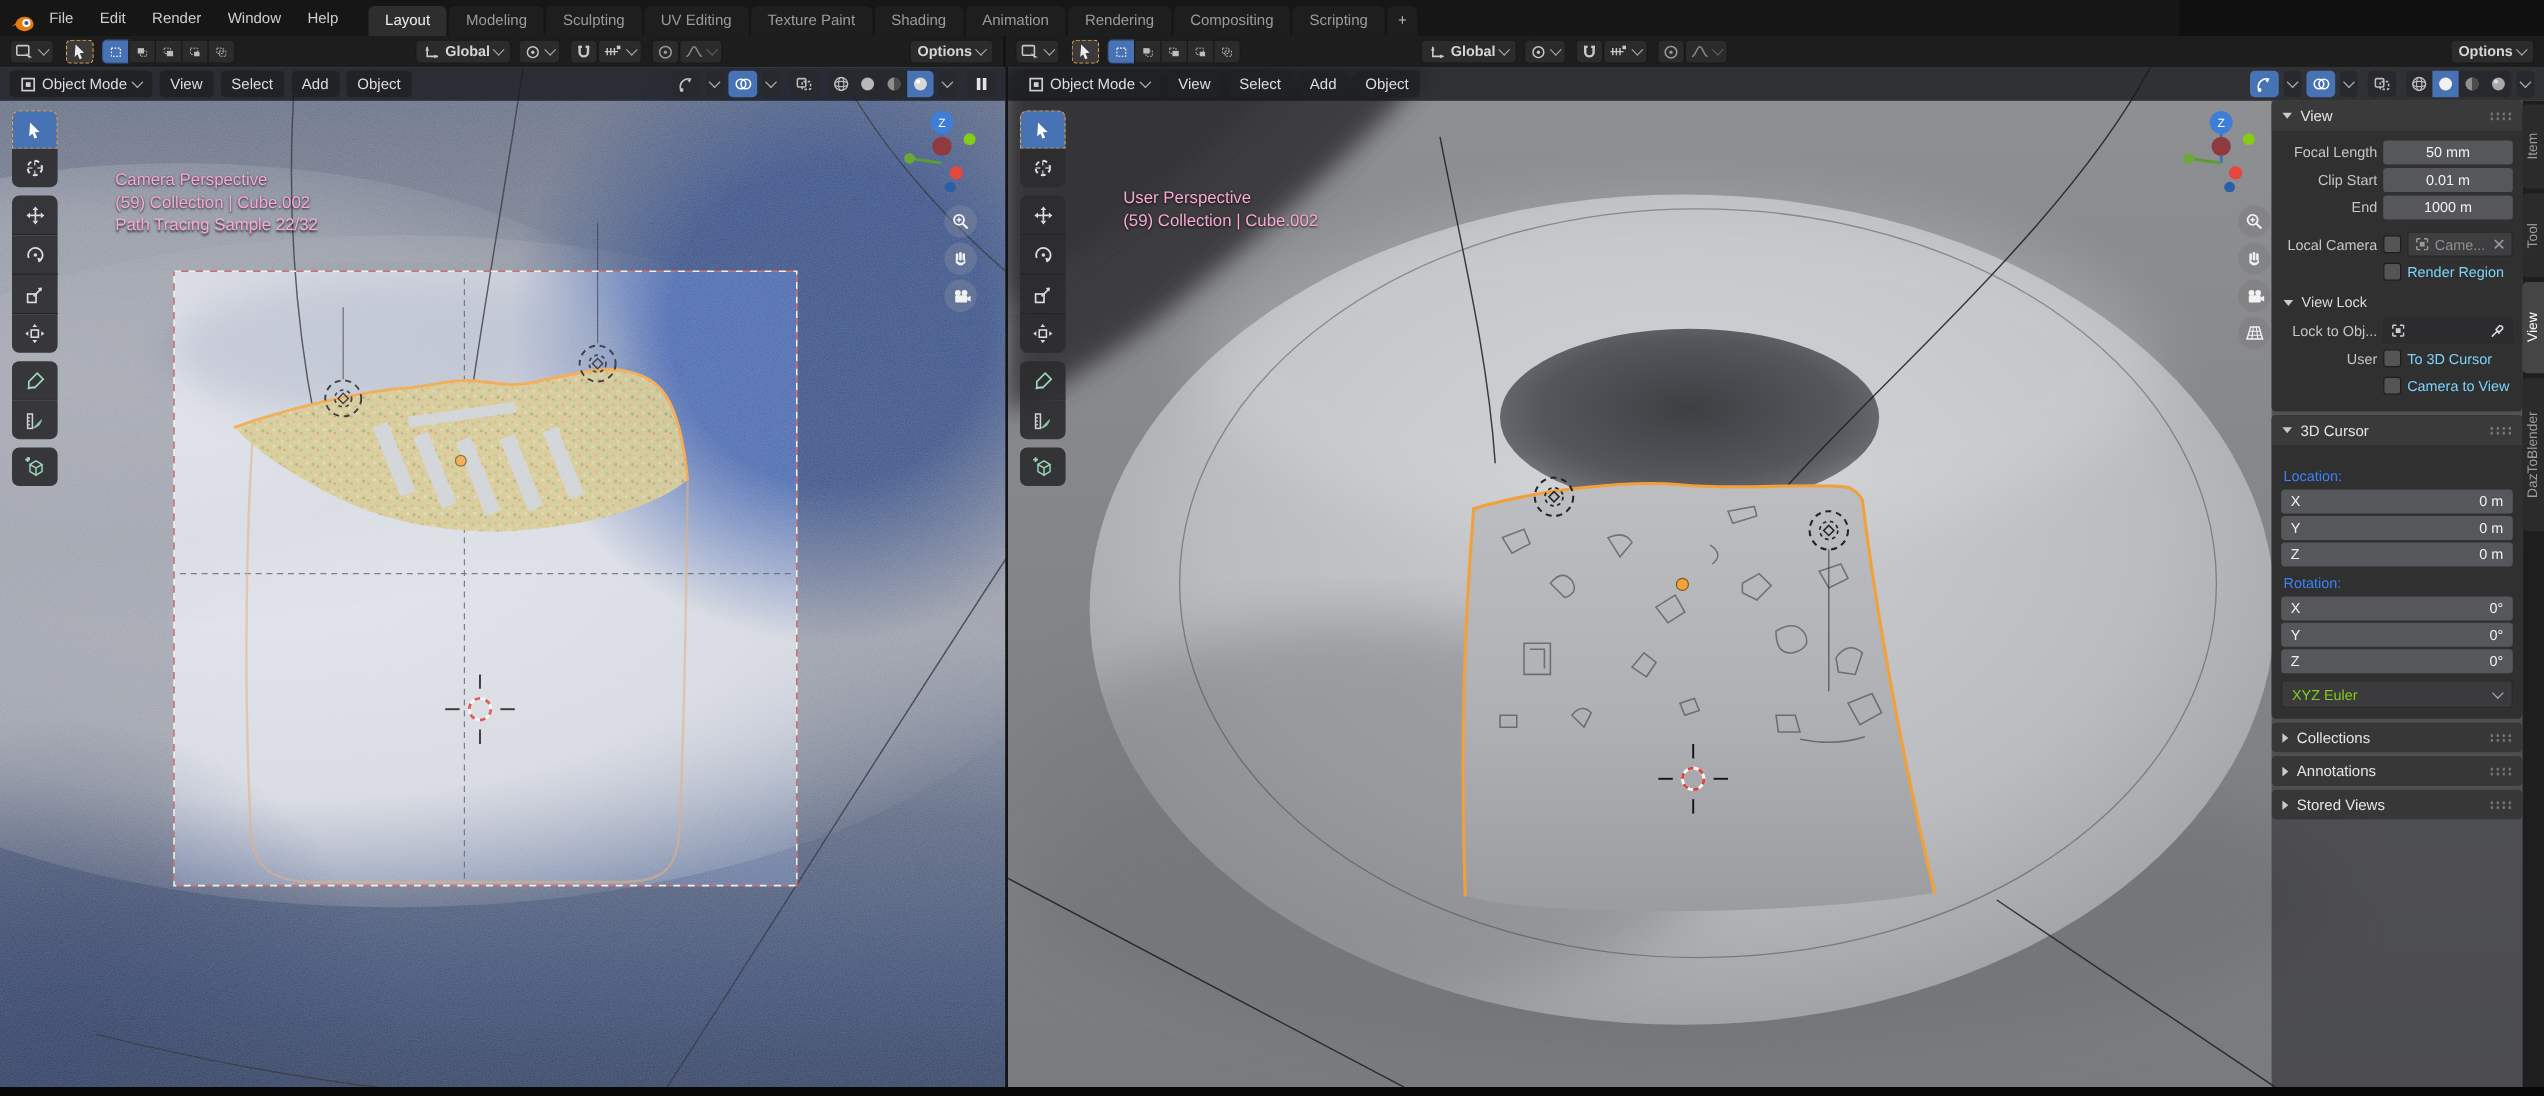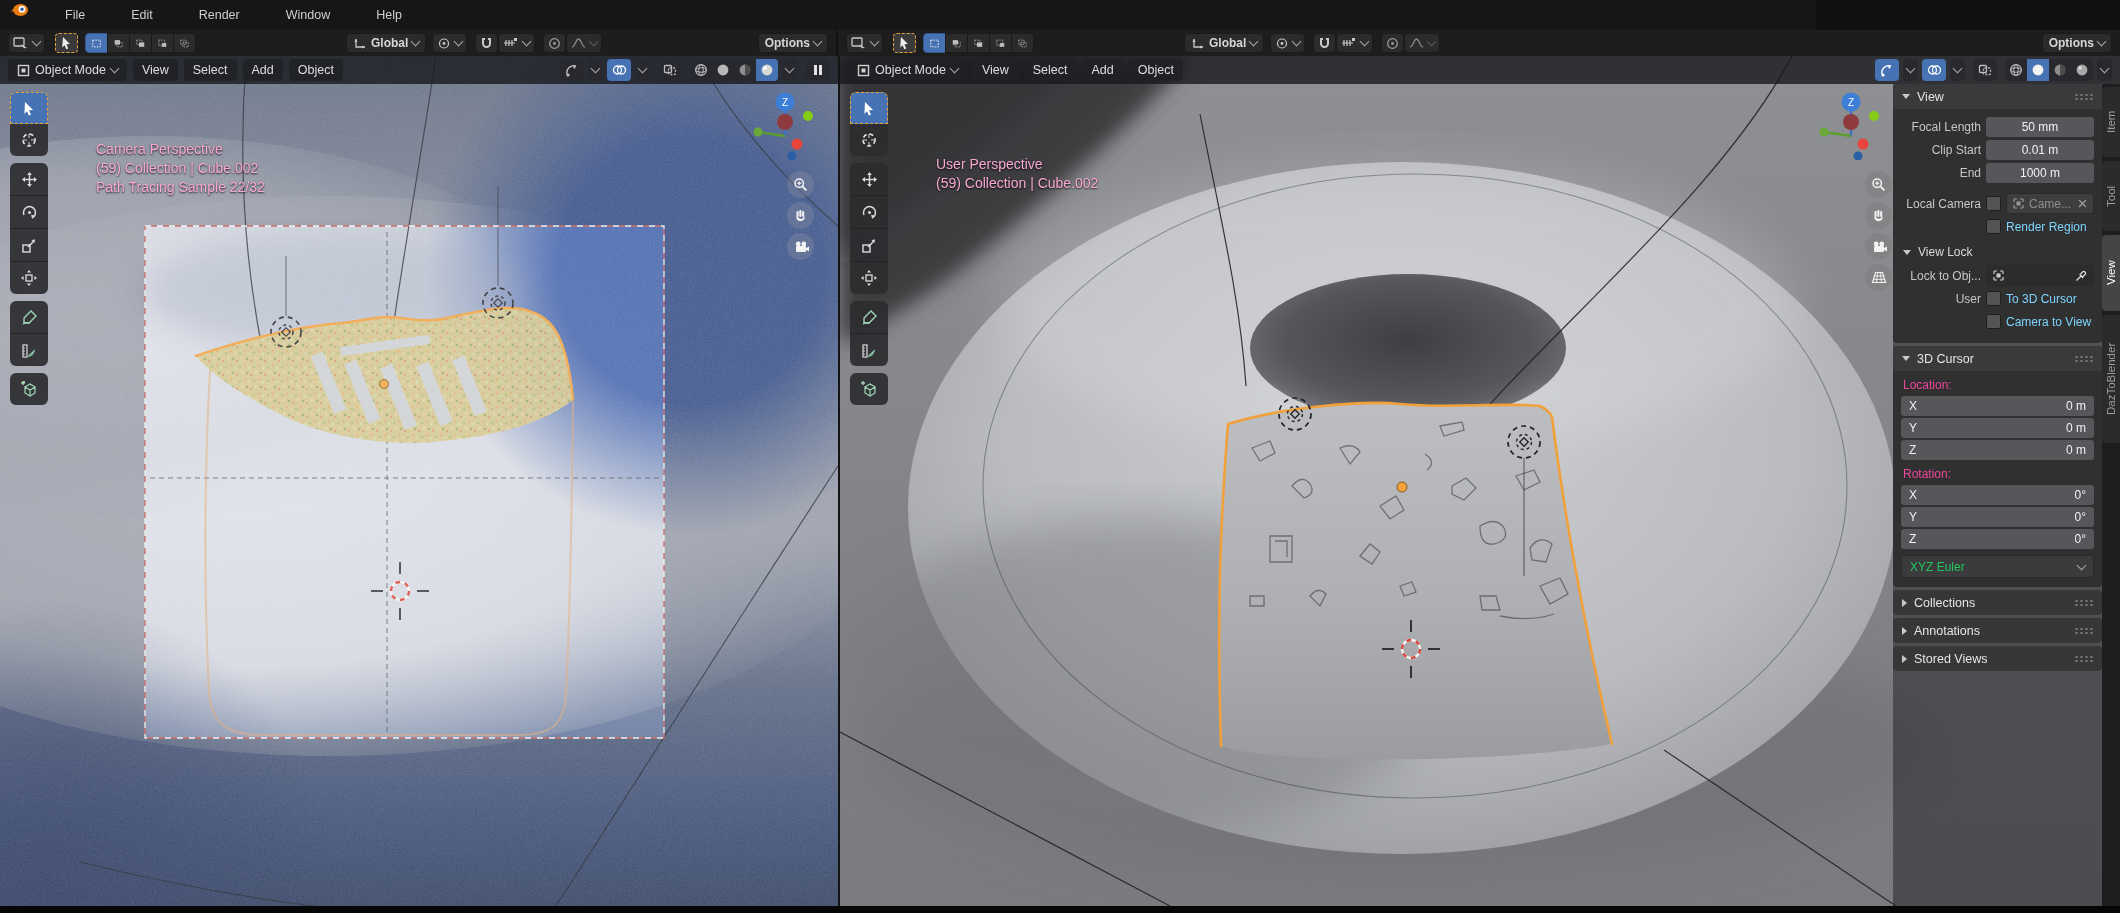--- a/index.html
+++ b/index.html
@@ -2,21 +2,21 @@
 <html><head>
 <meta charset="utf-8">
 <style>
   html,body{margin:0;padding:0;background:#000;}
   .root{position:relative;width:2120px;height:913px;background:#101010;overflow:hidden;
         font-family:"Liberation Sans","DejaVu Sans",sans-serif;font-size:12px;color:#d4d4d4;
         -webkit-font-smoothing:antialiased;}
   .abs{position:absolute;}
 
   
-  .menubar{left:0;top:0;width:1816px;height:30px;background:#161616;display:flex;align-items:flex-start;padding-left:8px;box-sizing:border-box;gap:24px;}
+  .menubar{left:0;top:0;width:1816px;height:30px;background:#161616;display:flex;align-items:flex-end;padding-left:8px;box-sizing:border-box;}
   .menu-item{padding:0 11px;height:30px;line-height:30px;color:#cfcfcf;font-size:12.5px;cursor:default;}
   .ws-tabs{display:flex;align-items:flex-end;height:30px;margin-left:14px;gap:2px;}
   .ws-tab{height:25px;line-height:25px;padding:0 14px;background:#1e1e1e;color:#9b9b9b;border-radius:5px 5px 0 0;font-size:12.5px;}
   .ws-tab.active{background:#2e2e2e;color:#f0f0f0;}
   .ws-tab.plus{padding:0 9px;color:#bbb;}
 
   
   .toolrow{left:0;top:30px;width:2120px;height:26px;background:#1d1d1d;display:flex;}
   .toolhalf{display:flex;align-items:center;box-sizing:border-box;padding:0 8px;}
   .toolhalf.lefthalf{width:838px;border-right:2px solid #121212;}
@@ -76,22 +76,22 @@
   .panel-body{padding:7px 8px 9px 8px;}
   .prow{display:flex;align-items:center;gap:5px;margin-bottom:2px;height:21px;}
   .plabel{width:80px;text-align:right;color:#c6c6c6;flex:none;font-size:12px;}
   .pfield{flex:1;background:#56575a;border-radius:3px;height:20px;display:flex;align-items:center;justify-content:center;color:#f1f1f1;font-size:12px;}
   .pfield.axis{justify-content:space-between;padding:0 8px;box-sizing:border-box;}
   .checkbox{width:13px;height:13px;background:#545454;border:1px solid #1e1e1e;border-radius:2.5px;flex:none;}
   .cb-label{color:#7dd3fc;font-size:12px;}
   .obj-field{flex:1;background:#3e3e40;border:1px solid #2a2a2a;border-radius:3px;height:19px;display:flex;align-items:center;gap:5px;padding:0 6px;color:#8f8f8f;}
   .obj-field.dark{background:#2c2c2e;color:#cfcfcf;}
   .subhdr{display:flex;align-items:center;gap:7px;height:22px;margin:4px 0 2px 2px;color:#dadada;}
-  .sec-label{color:#ec4899;margin:0 0 4px 2px;}
-  .dropdown{background:#3b3b3d;border:1px solid #2a2a2a;border-radius:3px;height:21px;display:flex;align-items:center;padding:0 8px;color:#22c55e;margin-top:6px;justify-content:space-between;}
+  .sec-label{color:#3b82f6;margin:12px 0 4px 2px;}
+  .dropdown{background:#3b3b3d;border:1px solid #2a2a2a;border-radius:3px;height:21px;display:flex;align-items:center;padding:0 8px;color:#84cc16;margin-top:6px;justify-content:space-between;}
   .panel.collapsed .panel-header{background:#373737;}
 
   
   .tabstrip{left:2102px;top:84px;width:18px;height:822px;background:#1e1e1e;display:flex;flex-direction:column;align-items:stretch;padding-top:3px;box-sizing:border-box;}
   .vtab{writing-mode:vertical-rl;transform:rotate(180deg);background:#2b2b2b;color:#9d9d9d;font-size:11.5px;
         display:flex;align-items:center;justify-content:center;margin-bottom:4px;border-radius:0 4px 4px 0;padding:8px 0;}
   .vtab.active{background:#454545;color:#fff;}
 
   .statusbar{left:0;top:906px;width:2120px;height:7px;background:#060606;}
   svg{display:block;}
@@ -106,20 +106,33 @@
       <ellipse cx="12.5" cy="10" rx="7.5" ry="6" fill="#e87d0d"></ellipse>
       <circle cx="14" cy="9.2" r="3.4" fill="#fff"></circle>
       <circle cx="14" cy="9.2" r="1.7" fill="#2a5caa"></circle>
       <path d="M2,12 L9,6 L10,9 Z" fill="#e87d0d"></path>
     </svg>
     <span class="menu-item">File</span>
     <span class="menu-item">Edit</span>
     <span class="menu-item">Render</span>
     <span class="menu-item">Window</span>
     <span class="menu-item">Help</span>
+    <div class="ws-tabs">
+      <span class="ws-tab active">Layout</span>
+      <span class="ws-tab">Modeling</span>
+      <span class="ws-tab">Sculpting</span>
+      <span class="ws-tab">UV Editing</span>
+      <span class="ws-tab">Texture Paint</span>
+      <span class="ws-tab">Shading</span>
+      <span class="ws-tab">Animation</span>
+      <span class="ws-tab">Rendering</span>
+      <span class="ws-tab">Compositing</span>
+      <span class="ws-tab">Scripting</span>
+      <span class="ws-tab plus">+</span>
+    </div>
   </div>
 
   <div class="toolrow abs">
 
     <div class="toolhalf lefthalf">
       <div class="chip sq">
         <svg width="16" height="14" viewBox="0 0 16 14">
             <rect x="1" y="2" width="10" height="8" rx="1" fill="none" stroke="#c9c9c9" stroke-width="1.3"></rect>
             <path d="M8,8 L14,12 L11,12 L12,14" fill="#c9c9c9"></path>
           </svg>

